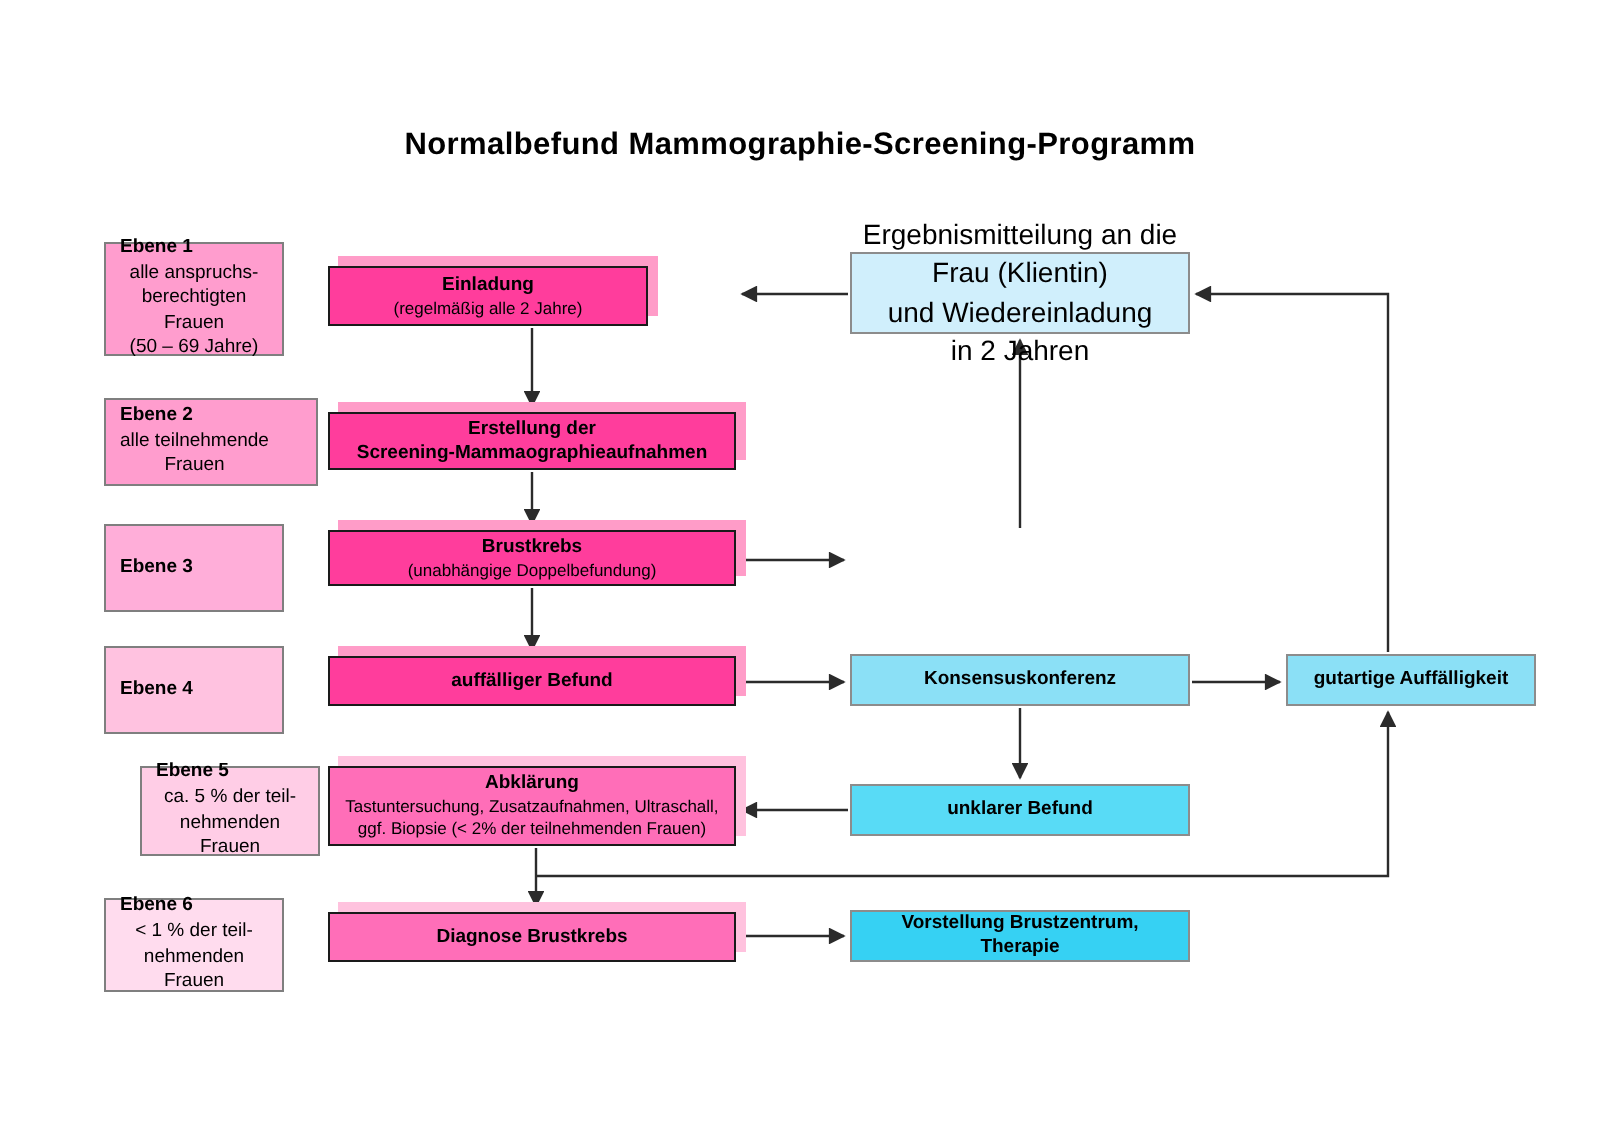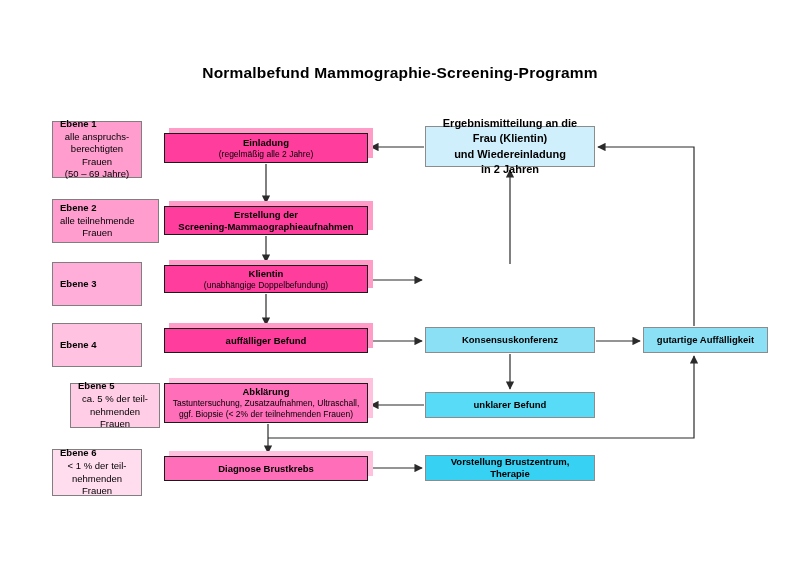--- a/index.html
+++ b/index.html
@@ -17,21 +17,21 @@
   .lv-name { font-size:9.5px; font-weight:bold; line-height:1.32; }
   .lv-desc { font-size:9.5px; line-height:1.32; white-space:pre-line; }
   .step { align-items:center; text-align:center; padding:1px 4px;
           border:1px solid #1a1a1a; background:var(--bg,#ff3d9c);
           box-shadow:5px -5px 0 var(--shadow,#ff9cc8); }
   .st-title { font-size:9.5px; font-weight:bold; line-height:1.25; white-space:pre-line; }
   .st-sub { font-size:8.5px; line-height:1.25; white-space:pre-line; }
   .outcome { align-items:center; text-align:center; padding:1px 4px;
              border:1px solid #8c8c8c; background:var(--bg,#cfeefb); }
   .oc-title { font-size:9.5px; font-weight:bold; line-height:1.3; white-space:pre-line; }
-  .outcome.plain .oc-title { font-weight:bold; font-size:11px; line-height:1.38; }
+  .outcome.plain .oc-title { font-weight:normal; font-size:14px; line-height:1.38; }
   .oc-sub { font-size:9px; line-height:1.3; }
 </style>
 </head>
 <body>
 
 <div class="canvas" style="--line: #2b2b2b;">
 
   <div class="title">Normalbefund Mammographie-Screening-Programm</div>
 
   <svg class="arrows" viewBox="0 0 800 566">
@@ -77,30 +77,30 @@
     <div class="lv-name">Ebene 5</div>
     <div class="lv-desc">ca. 5 % der teil-
 nehmenden Frauen</div>
   </div>
   <div class="box level" style="left: 52px; top: 449px; width: 90px; height: 47px; --bg: #ffdcee;">
     <div class="lv-name">Ebene 6</div>
     <div class="lv-desc">&lt; 1 % der teil-
 nehmenden Frauen</div>
   </div>
 
-  <div class="box step" style="left: 164px; top: 133px; width: 204px; height: 30px; --bg: #ff3d9c; --shadow: #ff9cc8;">
+  <div class="box step" style="left: 164px; top: 133px; width: 160px; height: 30px; --bg: #ff3d9c; --shadow: #ff9cc8;">
     <div class="st-title">Einladung</div>
     <div class="st-sub">(regelmäßig alle 2 Jahre)</div>
   </div>
   <div class="box step" style="left: 164px; top: 206px; width: 204px; height: 29px; --bg: #ff3d9c; --shadow: #ff9cc8;">
     <div class="st-title">Erstellung der
 Screening-Mammaographieaufnahmen</div>
   </div>
   <div class="box step" style="left: 164px; top: 265px; width: 204px; height: 28px; --bg: #ff3d9c; --shadow: #ff9cc8;">
-    <div class="st-title">Klientin</div>
+    <div class="st-title">Brustkrebs</div>
     <div class="st-sub">(unabhängige Doppelbefundung)</div>
   </div>
   <div class="box step" style="left: 164px; top: 328px; width: 204px; height: 25px; --bg: #ff3d9c; --shadow: #ff9cc8;">
     <div class="st-title">auffälliger Befund</div>
   </div>
   <div class="box step" style="left: 164px; top: 383px; width: 204px; height: 40px; --bg: #ff6eb8; --shadow: #ffc2de;">
     <div class="st-title">Abklärung</div>
     <div class="st-sub">Tastuntersuchung, Zusatzaufnahmen, Ultraschall,
 ggf. Biopsie (&lt; 2% der teilnehmenden Frauen)</div>
   </div>

